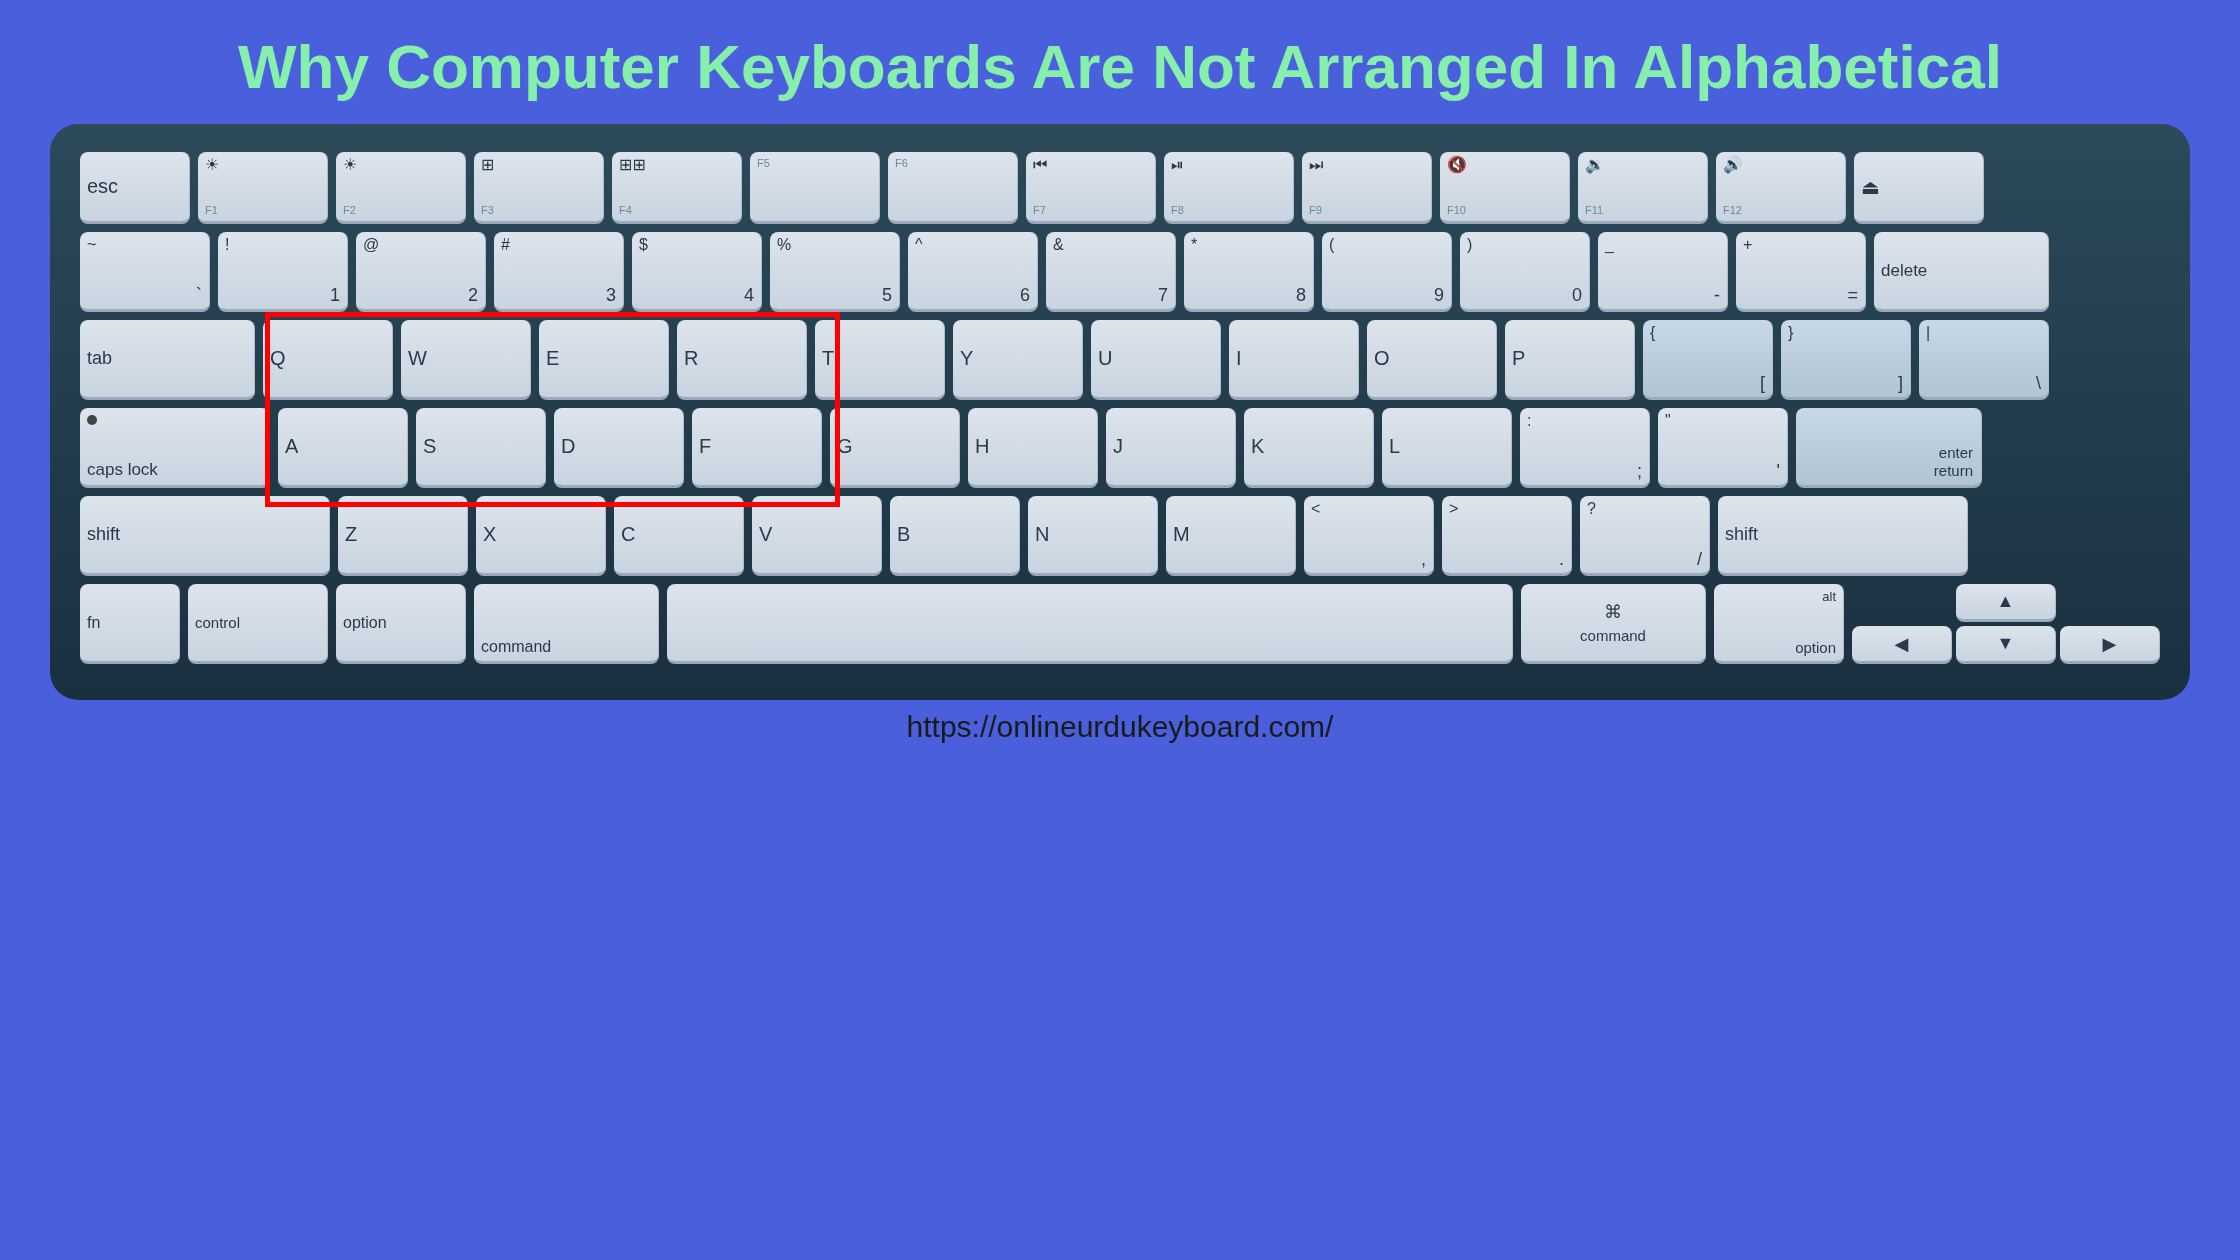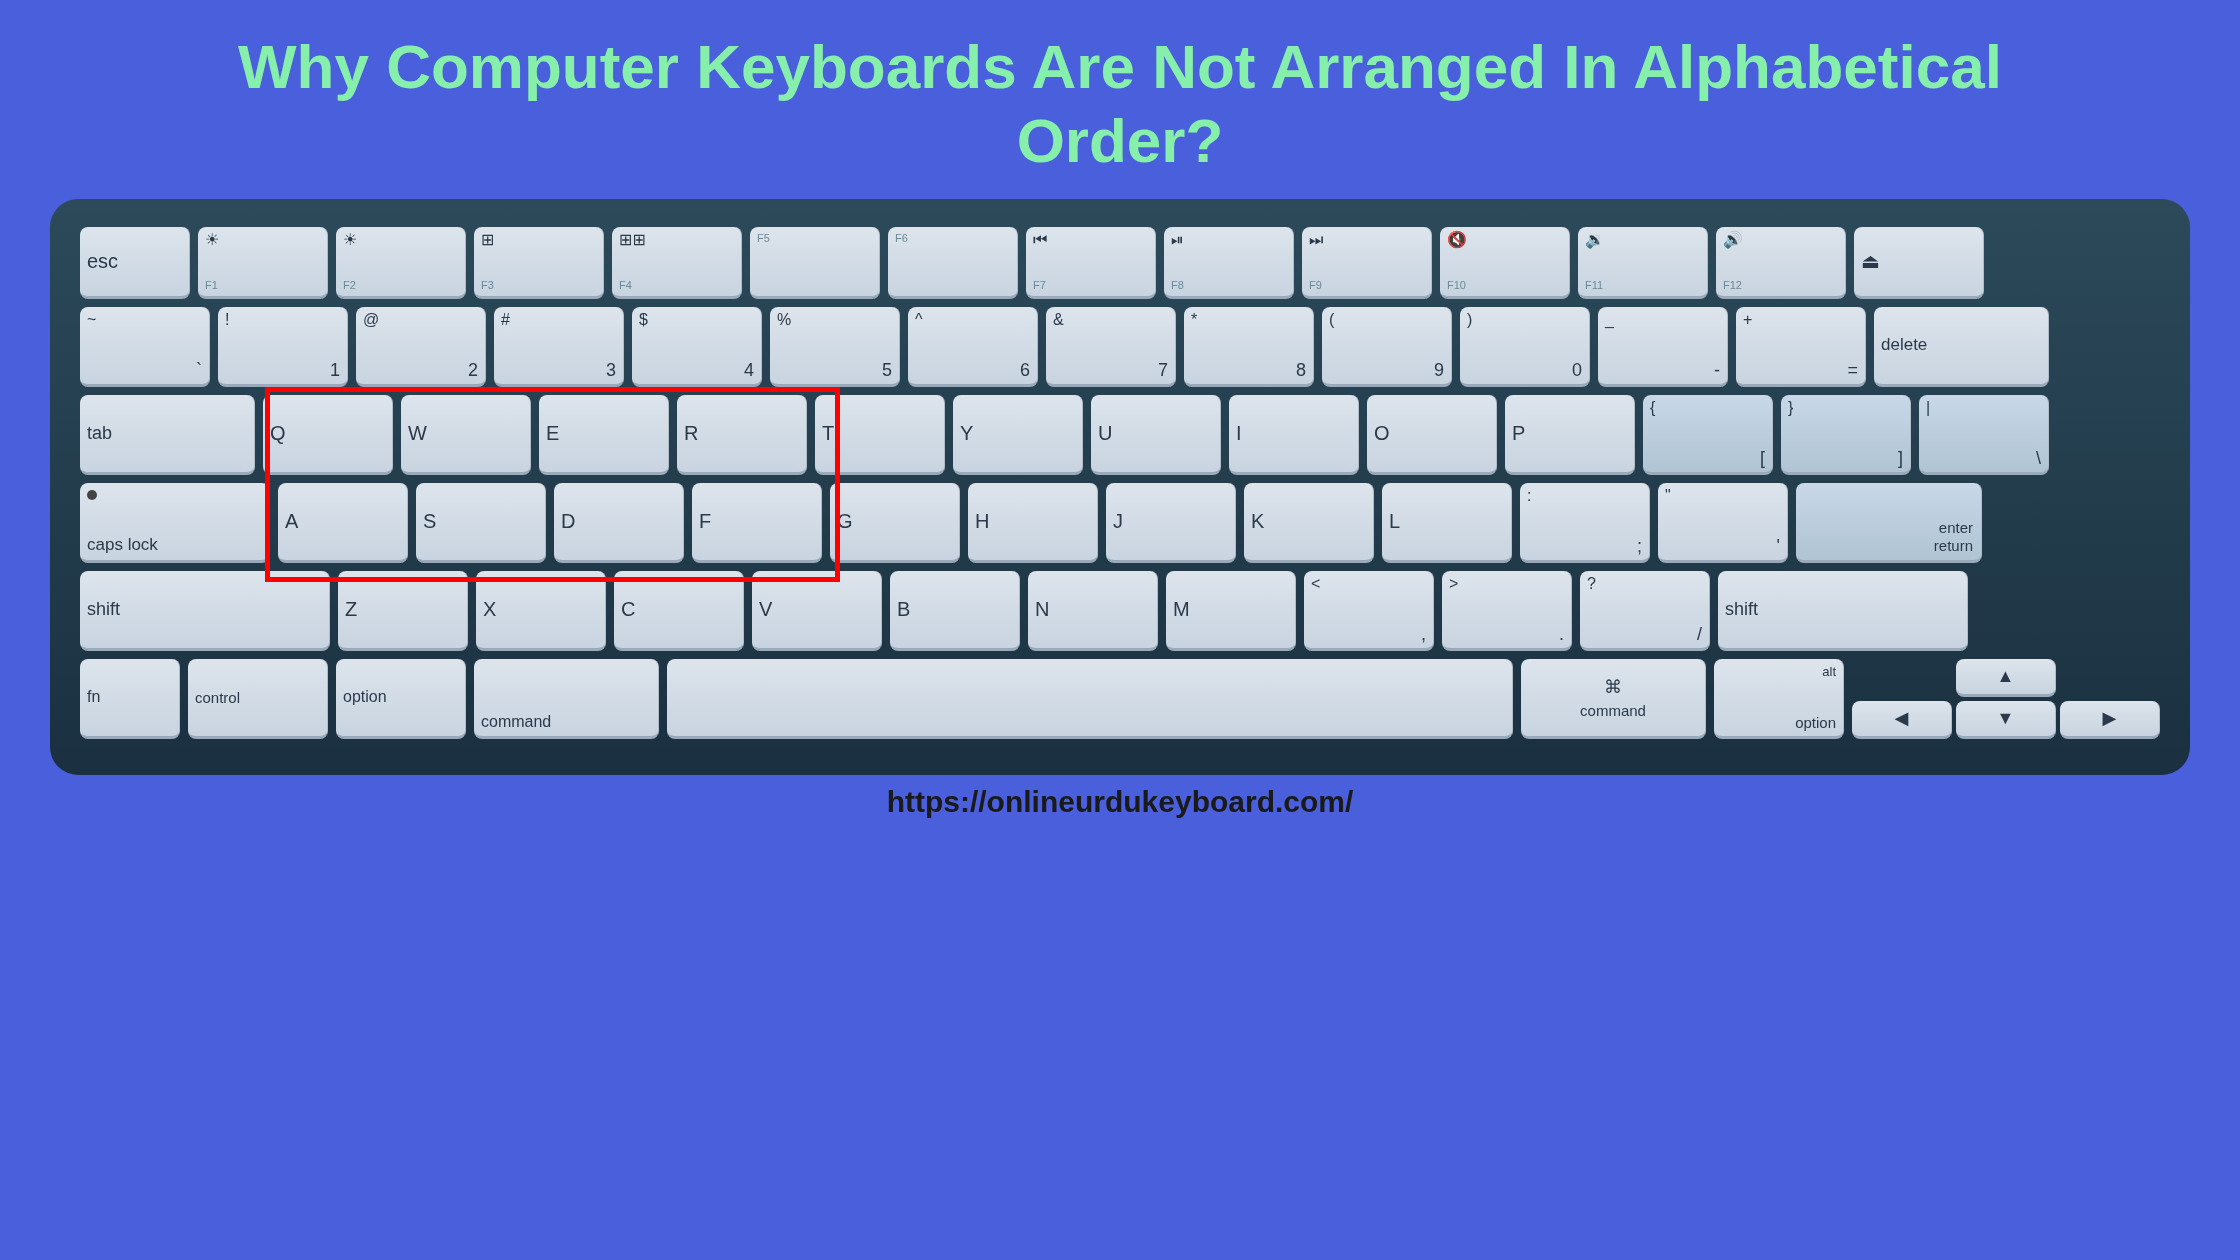--- a/index.html
+++ b/index.html
@@ -97,32 +97,31 @@
       border: 5px solid red;
       z-index: 10;
       top: 188px;
       left: 215px;
       width: 575px;
       height: 195px;
     }
     #website-url {
       color: #1a1a1a;
       font-size: 30px;
-      font-weight: 700;
+      font-weight: 400;
       margin-top: 10px;
       text-decoration: none;
     }
     .fn-label { font-size: 11px; color: #6a8a9a; }
   </style>
 </head>
 <body>
 
 <div id="title">
   <span>Why Computer Keyboards Are Not Arranged In Alphabetical</span><br>
-  <span>Order?</span>
 </div>
 
 <div id="keyboard-container">
 
   <div id="red-highlight"></div>
 
   <div class="key-row">
     <div class="key row1-key esc key-single">
         <span>esc</span>
       </div>

